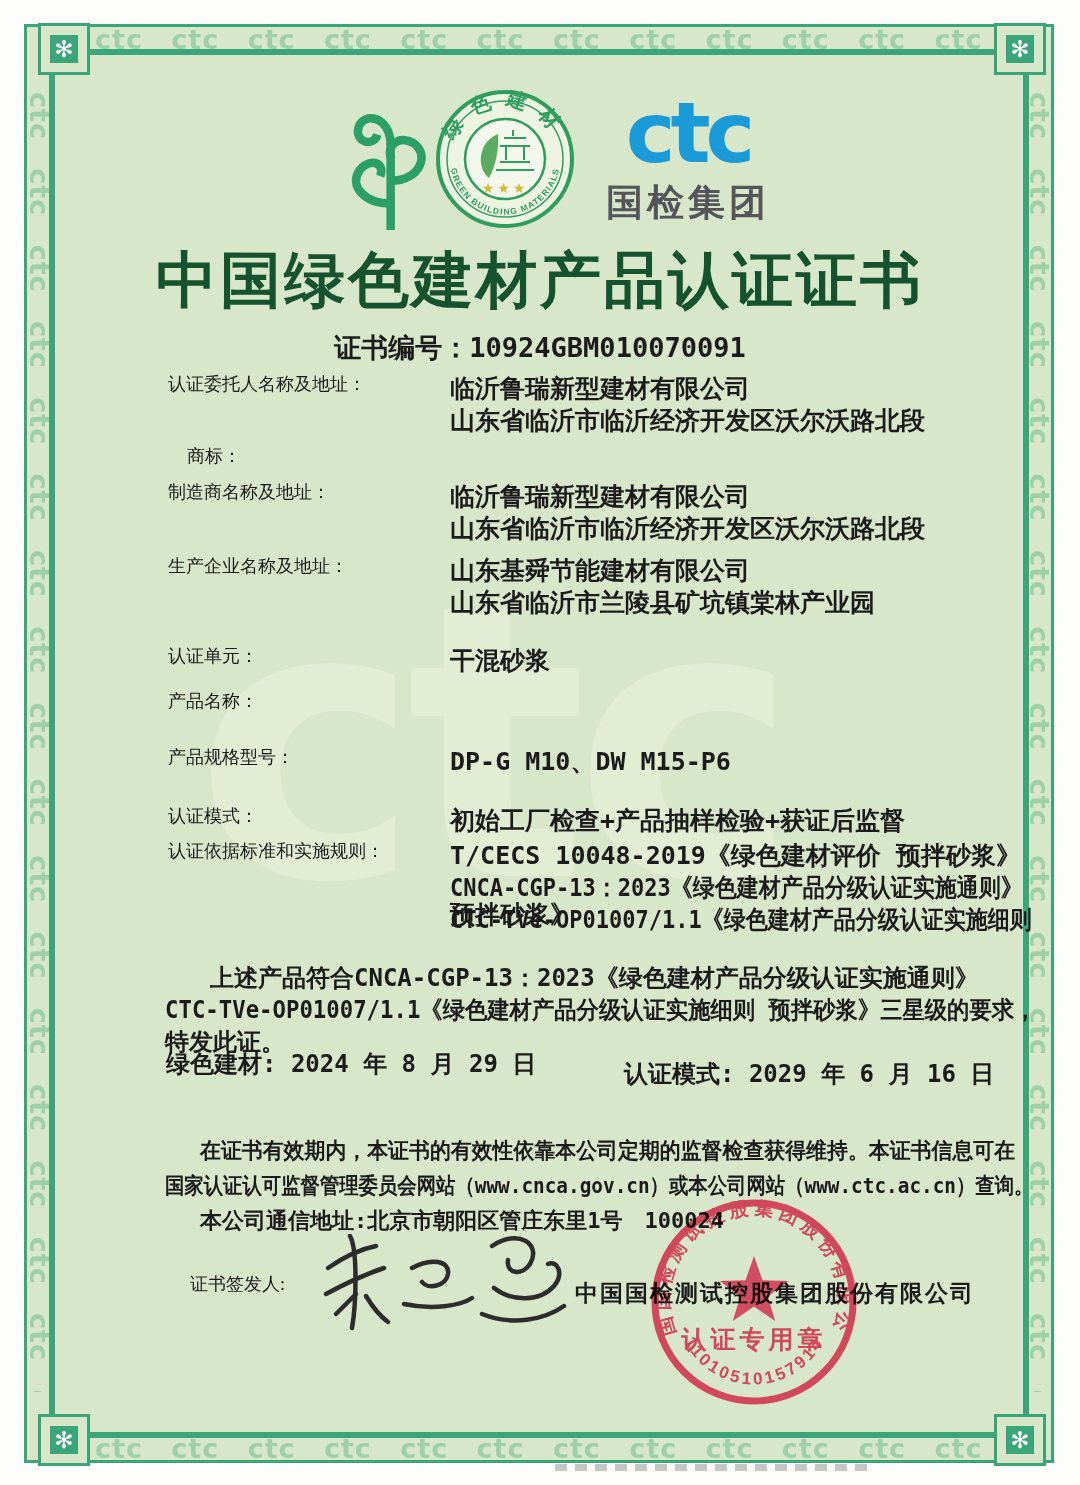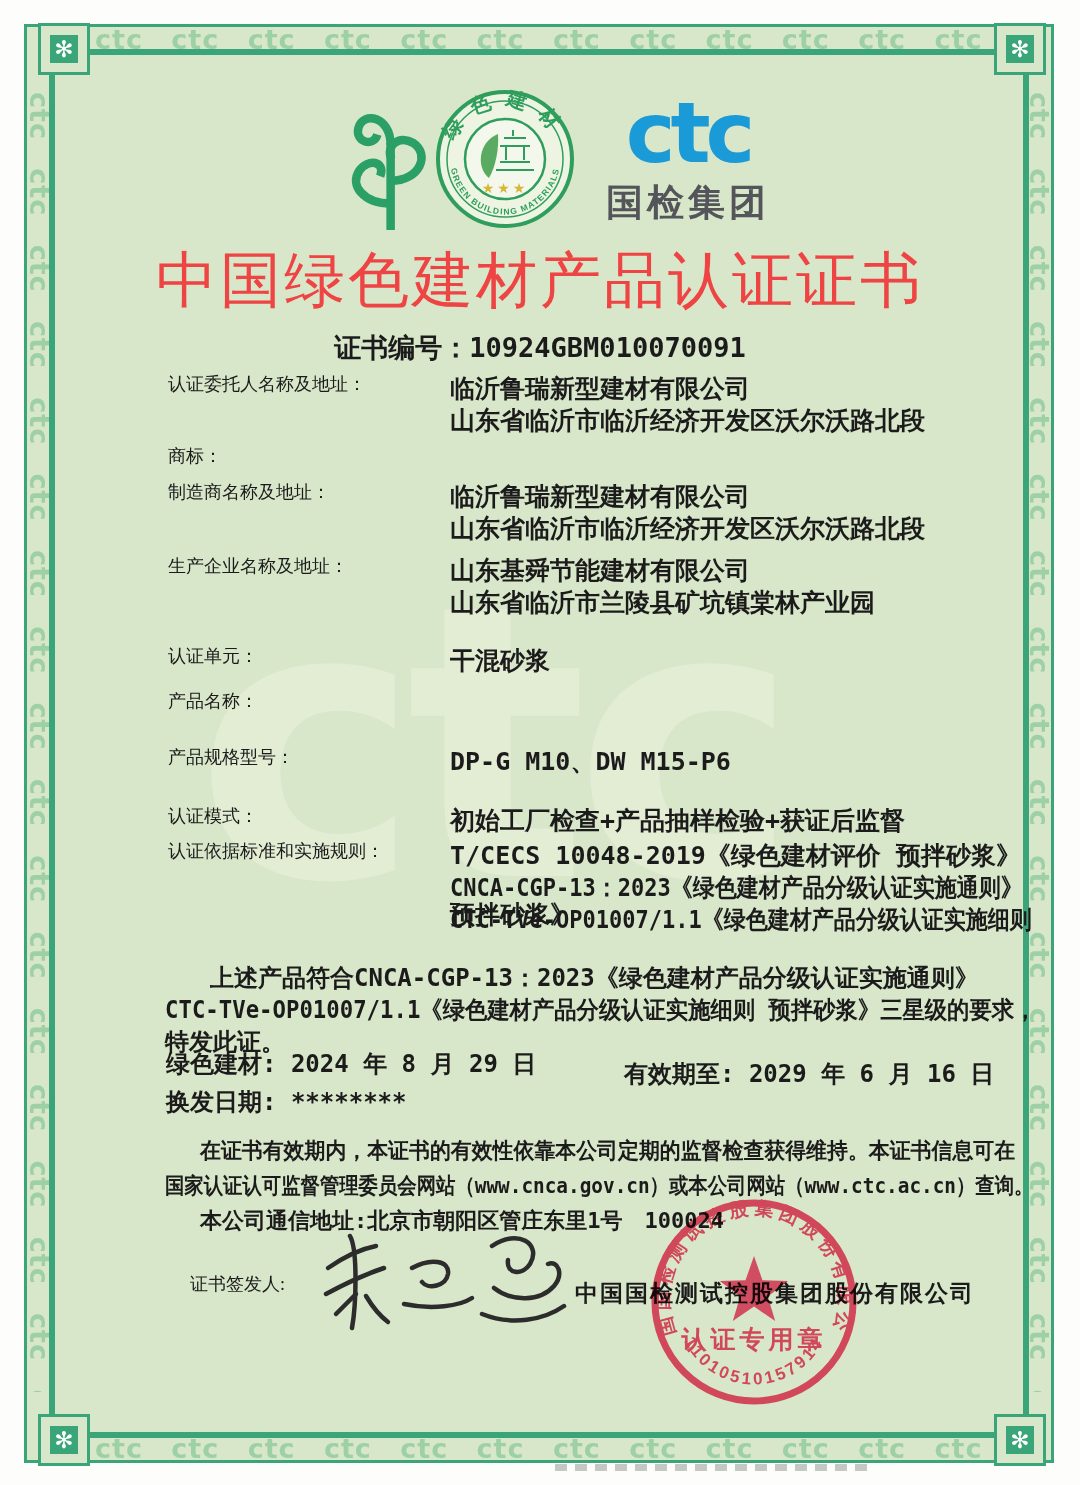--- a/index.html
+++ b/index.html
@@ -37,22 +37,22 @@
     font-family:"DejaVu Sans",sans-serif;font-weight:bold;font-size:380px;line-height:1;
     letter-spacing:-14px;color:#e2edd4;user-select:none;}
   
   .content{position:absolute;inset:0;z-index:4;}
   .abs{position:absolute;}
   
   .ctc-wordmark{font-family:"DejaVu Sans",sans-serif;font-weight:bold;font-size:84px;
     line-height:74px;letter-spacing:-5px;color:#1a9ad6;}
   .ctc-name{font-family:"Liberation Sans",sans-serif;font-weight:bold;font-size:37px;
     letter-spacing:4px;color:#54555a;margin-top:8px;}
-  .title{left:0;right:0;top:240px;text-align:center;font-size:61px;font-weight:400;
-    color:#ef4444;letter-spacing:3px;}
+  .title{left:0;right:0;top:240px;text-align:center;font-size:61px;font-weight:700;
+    color:#14532d;letter-spacing:3px;}
   .certno{left:0;right:0;top:330px;text-align:center;font-size:27px;font-weight:bold;}
   .certno .num{font-family:"DejaVu Sans Mono","Liberation Serif",serif;}
   
   .lab{left:168px;font-size:18px;font-weight:normal;white-space:nowrap;}
   .val{left:450px;font-size:25px;font-weight:bold;white-space:nowrap;
     font-family:"DejaVu Sans Mono","Liberation Serif",serif;}
   .squeeze88{transform:scaleX(.88);transform-origin:0 50%;}
   .squeeze93{transform:scaleX(.93);transform-origin:0 50%;}
   .squeeze95{transform:scaleX(.95);transform-origin:0 50%;}
   
@@ -142,21 +142,21 @@
 
     <div class="abs title">中国绿色建材产品认证证书</div>
     <div class="abs certno">
       <span>证书编号：</span><span class="num">10924GBM010070091</span>
     </div>
 
     <div class="abs lab" style="top:372px;">认证委托人名称及地址：</div>
     <div class="abs val" style="top:372px;">临沂鲁瑞新型建材有限公司</div>
     <div class="abs val" style="top:404px;">山东省临沂市临沂经济开发区沃尔沃路北段</div>
 
-    <div class="abs lab" style="top:444px;">商标：</div>
+    <div class="abs lab" style="top:444px;margin-left:19px;">商标：</div>
 
     <div class="abs lab" style="top:480px;">制造商名称及地址：</div>
     <div class="abs val" style="top:480px;">临沂鲁瑞新型建材有限公司</div>
     <div class="abs val" style="top:512px;">山东省临沂市临沂经济开发区沃尔沃路北段</div>
 
     <div class="abs lab" style="top:554px;">生产企业名称及地址：</div>
     <div class="abs val" style="top:586px;">山东省临沂市兰陵县矿坑镇棠林产业园</div>
     <div class="abs val" style="top:554px;">山东基舜节能建材有限公司</div>
 
     <div class="abs lab" style="top:644px;">认证单元：</div>
@@ -177,26 +177,22 @@
     <div class="abs val" style="top:898px;">预拌砂浆》</div>
 
     <div class="abs para" style="left:210px;top:962px;">上述产品符合CNCA-CGP-13：2023《绿色建材产品分级认证实施通则》</div>
     <div class="abs para squeeze93" style="left:165px;top:994px;">CTC-TVe-OP01007/1.1《绿色建材产品分级认证实施细则 预拌砂浆》三星级的要求，</div>
     <div class="abs para" style="left:165px;top:1026px;">特发此证。</div>
 
     <div class="abs datetxt" style="left:166px;top:1048px;">
       <span>绿色建材:</span>
       <span>2024 年 8 月 29 日</span>
     </div>
-    <div class="abs datetxt" style="left:166px;top:1086px;">
-      <span>换发日期:</span>
-      <span>********</span>
-    </div>
     <div class="abs datetxt" style="left:624px;top:1058px;">
-      <span>有效期至:</span>
+      <span>认证模式:</span>
       <span>2029 年 6 月 16 日</span>
     </div>
 
     <div class="abs foot squeeze95" style="left:200px;top:1136px;">在证书有效期内，本证书的有效性依靠本公司定期的监督检查获得维持。本证书信息可在</div>
     <div class="abs foot squeeze88" style="left:165px;top:1171px;">国家认证认可监督管理委员会网站（www.cnca.gov.cn）或本公司网站（www.ctc.ac.cn）查询。</div>
     <div class="abs foot" style="left:200px;top:1206px;">本公司通信地址:北京市朝阳区管庄东里1号　100024</div>
 
     <div class="abs lab" style="left:190px;top:1272px;">证书签发人:</div>
     <svg class="abs" style="left:292px;top:1210px;" width="290" height="140" viewBox="0 0 290 140">
       <g fill="none" stroke="#2c2c2c" stroke-width="4.5" stroke-linecap="round">

